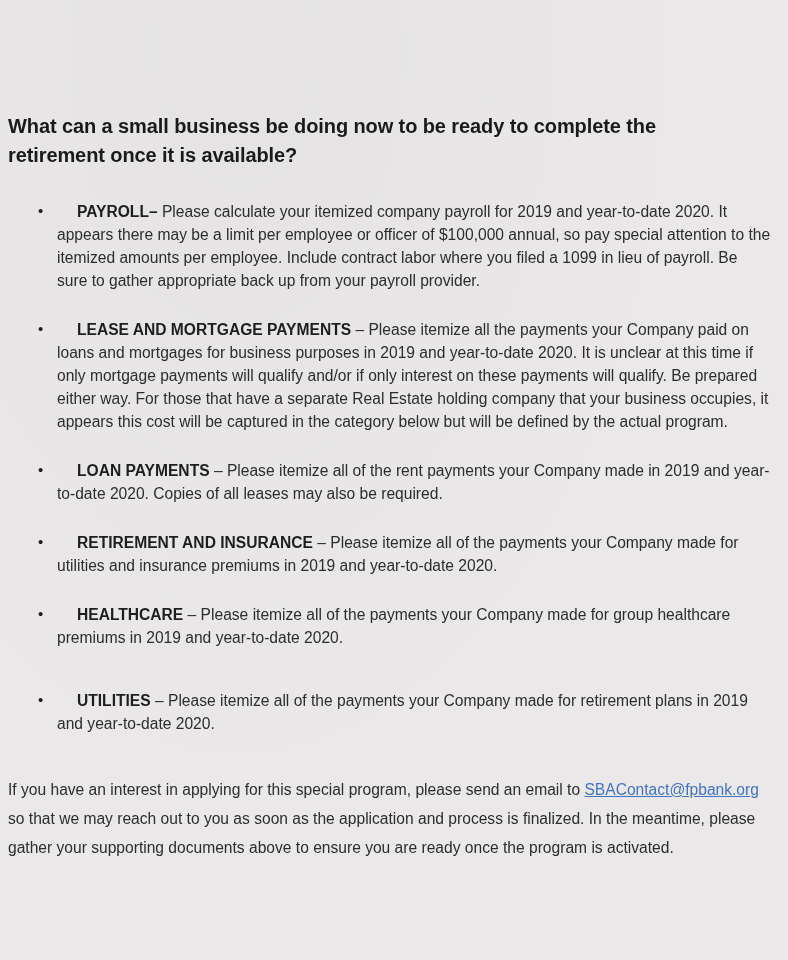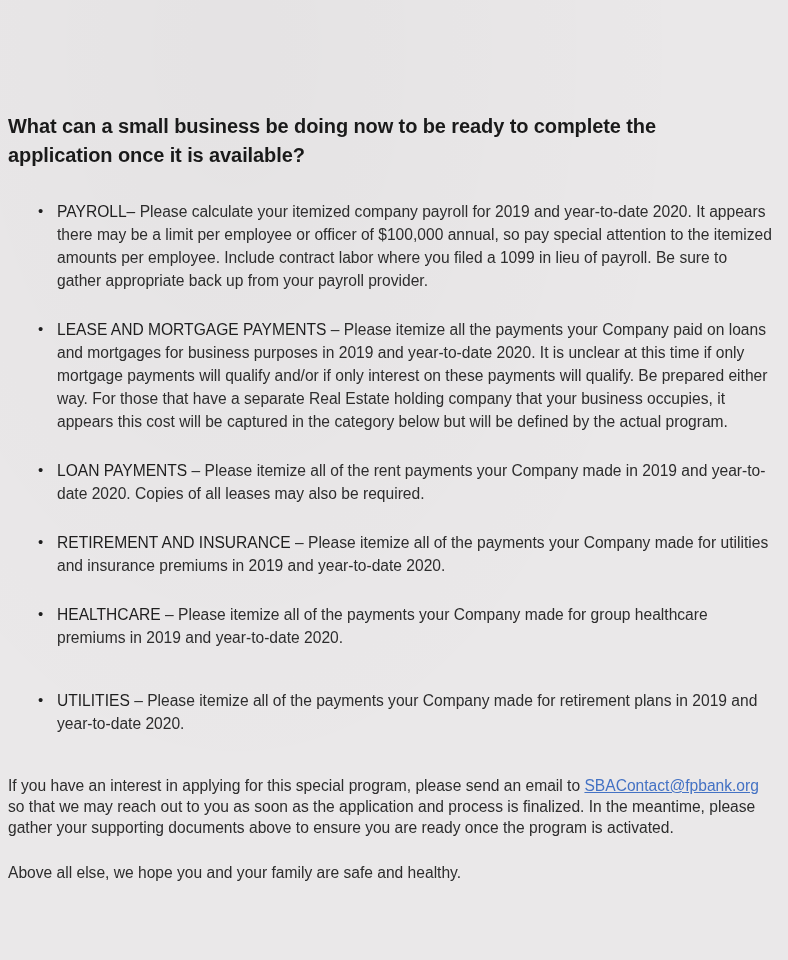--- a/index.html
+++ b/index.html
@@ -48,46 +48,47 @@
     margin-top: 40px;
   }
   .bullet {
     position: absolute;
     left: 30px;
     top: -1px;
     font-size: 15px;
     color: #1e1e1e;
   }
   .term {
-    font-weight: normal;
+    font-weight: bold;
     color: #1e1e1e;
+    margin-left: 20px;
   }
   p.closing {
     margin: 40px 0 0 0;
     max-width: 766px;
     font-size: 15.6px;
-    line-height: 21px;
+    line-height: 29px;
   }
   p.signoff {
     margin: 23px 0 0 0;
     font-size: 15.6px;
     line-height: 23px;
   }
   a.email-link {
     color: #4472c4;
     text-decoration: underline;
     cursor: pointer;
   }
 </style>
 </head>
 <body>
 
 <div class="page">
 
-  <h1 class="doc-heading">What can a small business be doing now to be ready to complete the application once it is available?</h1>
+  <h1 class="doc-heading">What can a small business be doing now to be ready to complete the retirement once it is available?</h1>
 
   <ul class="doc-list">
 
     <li>
       <span class="bullet">•</span>
       <span class="term">PAYROLL–</span>
       <span>Please calculate your itemized company payroll for 2019 and year-to-date 2020.  It appears there may be a limit per employee or officer of $100,000 annual, so pay special attention to the itemized amounts per employee.  Include contract labor where you filed a 1099 in lieu of payroll.  Be sure to gather appropriate back up from your payroll provider.</span>
     </li>
 
     <li>
@@ -117,15 +118,14 @@
     <li class="gap-before">
       <span class="bullet">•</span>
       <span class="term">UTILITIES</span>
       <span>– Please itemize all of the payments your Company made for retirement plans in 2019 and year-to-date 2020.</span>
     </li>
 
   </ul>
 
   <p class="closing"><span>If you have an interest in applying for this special program, please send an email to </span><a class="email-link">SBAContact@fpbank.org</a><span> so that we may reach out to you as soon as the application and process is finalized.  In the meantime, please gather your supporting documents above to ensure you are ready once the program is activated.</span></p>
 
-  <p class="signoff">Above all else, we hope you and your family are safe and healthy.</p>
 
 </div>
 
 </body></html>

